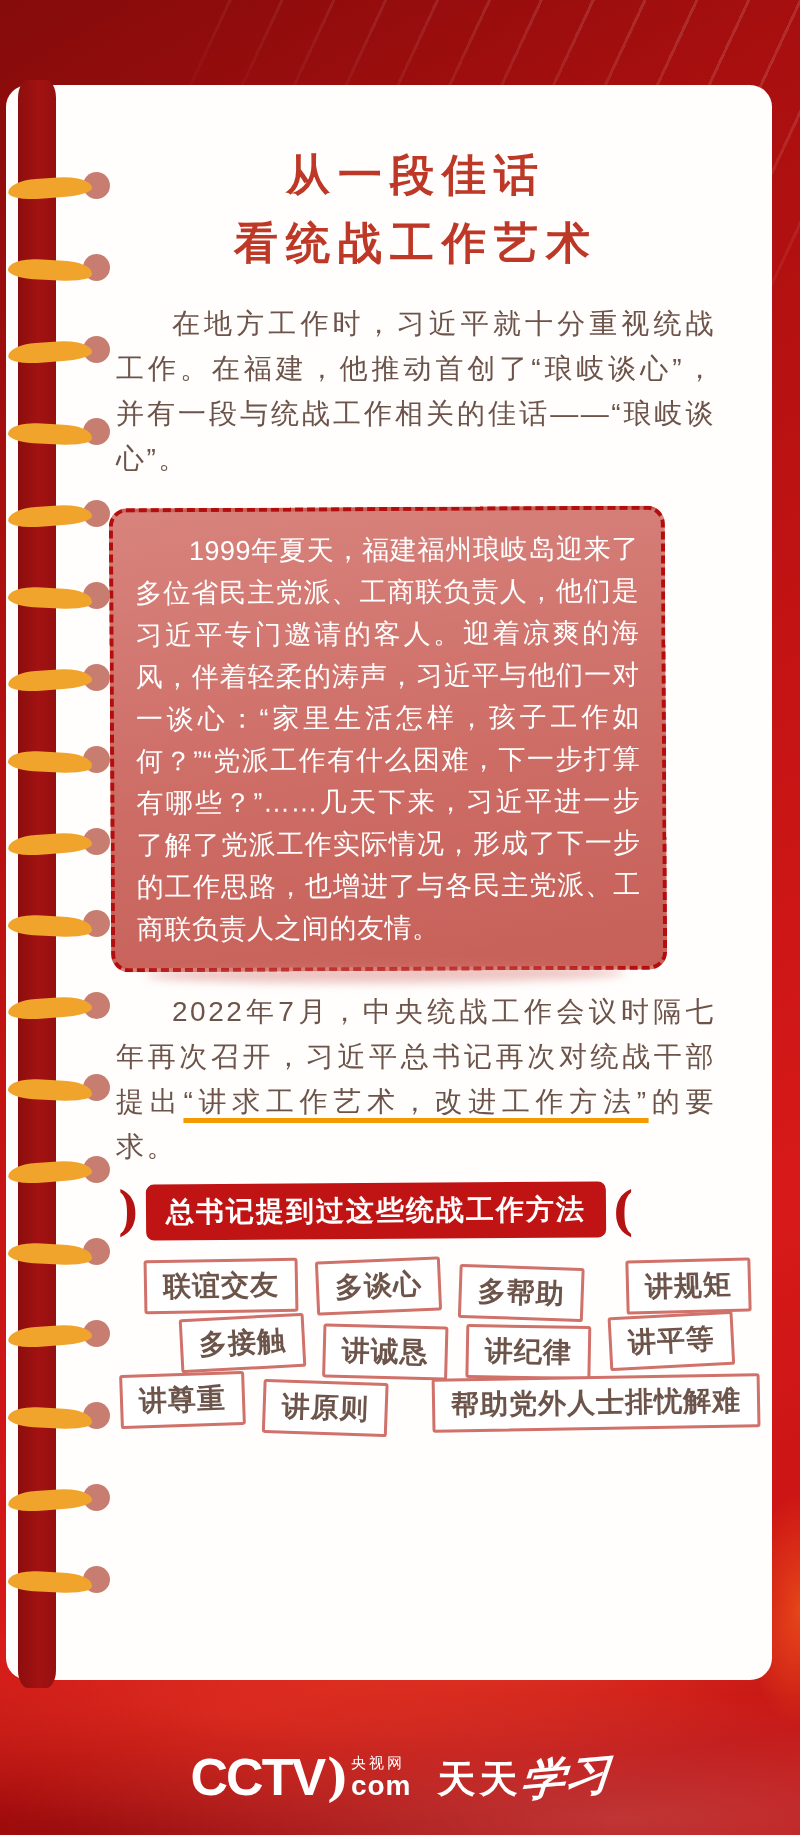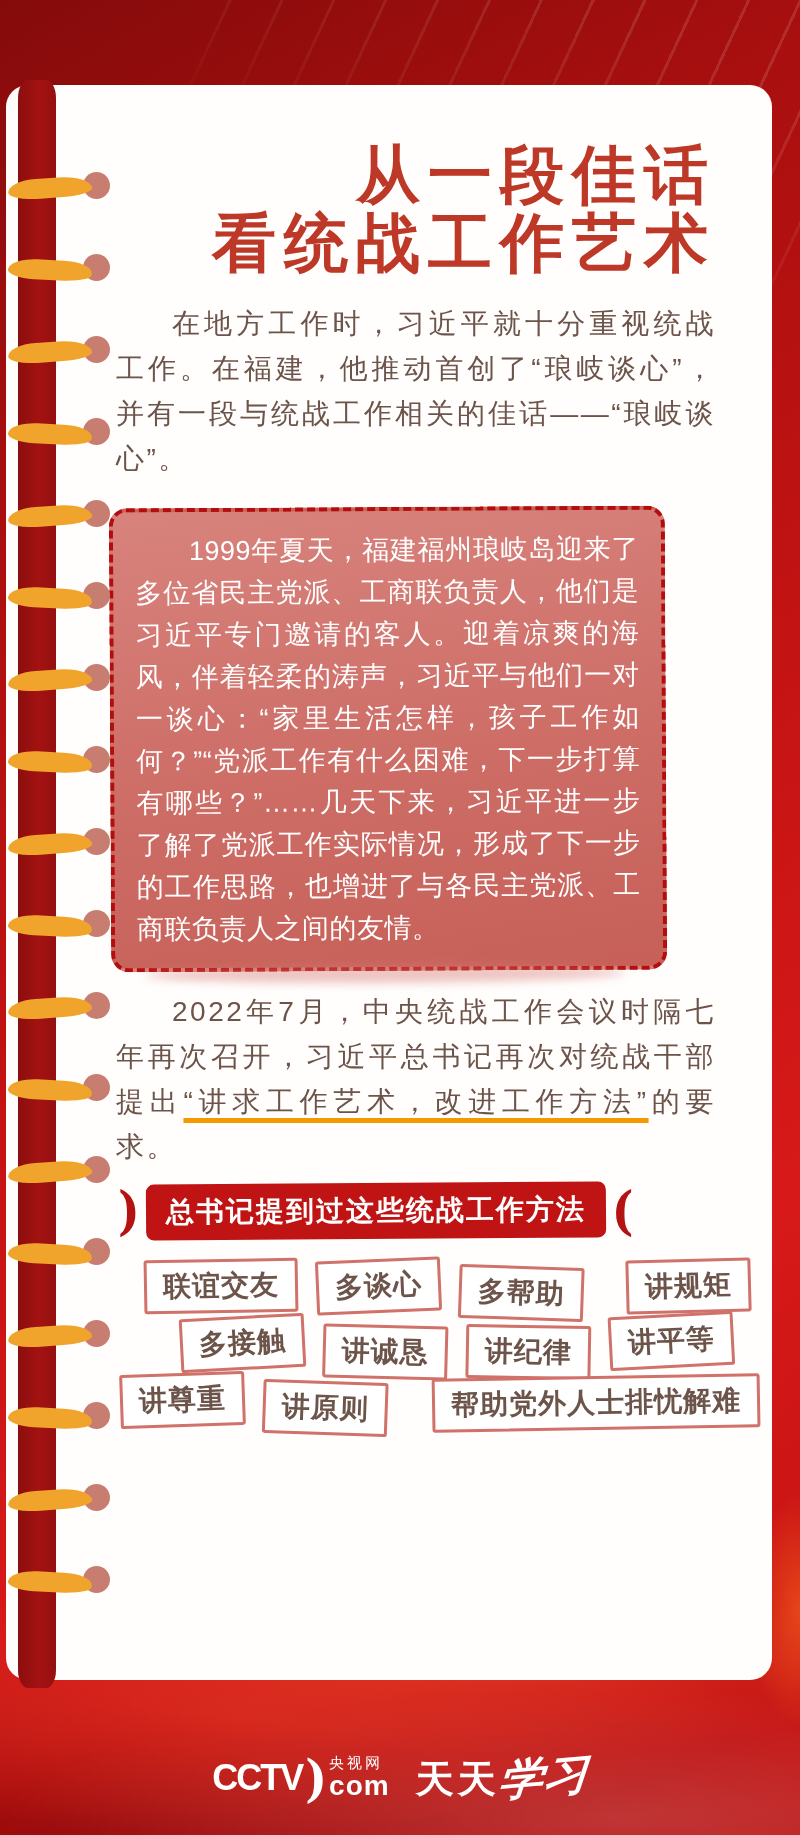--- a/index.html
+++ b/index.html
@@ -46,22 +46,22 @@
     background:#c77e71;
   }
   .ring .stroke{
     position:absolute;left:0;top:5px;width:84px;height:20px;background:#f0a42c;
     border-radius:46% 54% 48% 52%/80% 88% 48% 55%;
     transform:rotate(-4deg);
   }
   .ring.alt .stroke{transform:rotate(3deg);border-radius:50% 50% 55% 45%/85% 80% 52% 60%;}
   
   .title{
-    text-align:right;color:#bd3826;font-weight:900;
-    font-size:64px;line-height:68px;letter-spacing:8px;
+    text-align:center;color:#bd3826;font-weight:900;
+    font-size:44px;line-height:68px;letter-spacing:8px;
   }
   
   .para{
     margin:0;color:#6d544a;font-size:28px;line-height:45px;
     letter-spacing:2.5px;text-indent:2em;text-align:justify;
   }
   .para.first{margin-top:24px;}
   .hl{
     text-decoration:underline;text-decoration-color:#f39a00;
     text-decoration-thickness:5px;text-underline-offset:7px;
@@ -113,21 +113,21 @@
   .t-h{transform:rotate(-3deg) translateY(-2px);}
   .t-i{transform:rotate(-2deg);}
   .t-j{transform:rotate(2deg) translateY(8px);}
   .t-k{transform:rotate(-1deg) translateY(3px);margin-left:26px;}
   
   .footer{
     position:absolute;left:50%;bottom:28px;transform:translateX(-50%);
     display:flex;align-items:center;gap:16px;color:#fff;white-space:nowrap;
   }
   .cctv-group{display:flex;align-items:center;}
-  .cctv-word{font-weight:900;font-size:36px;letter-spacing:-2px;}
+  .cctv-word{font-weight:900;font-size:52px;letter-spacing:-2px;}
   .cctv-paren{font-family:"DejaVu Serif",serif;font-weight:900;font-size:46px;margin:0 2px 0 3px;transform:scaleY(1.1);}
   .cctv-col{display:flex;flex-direction:column;line-height:1;}
   .cctv-site{font-size:15px;letter-spacing:3px;}
   .cctv-com{font-size:28px;font-weight:bold;letter-spacing:1px;margin-top:2px;}
   .brand{display:flex;align-items:baseline;margin-left:10px;}
   .brand-plain{font-size:38px;font-weight:900;letter-spacing:4px;}
   .brand-script{
     font-family:"DejaVu Serif",serif;font-style:italic;font-weight:bold;
     font-size:44px;transform:skewX(-10deg) rotate(-5deg);display:inline-block;
   }

